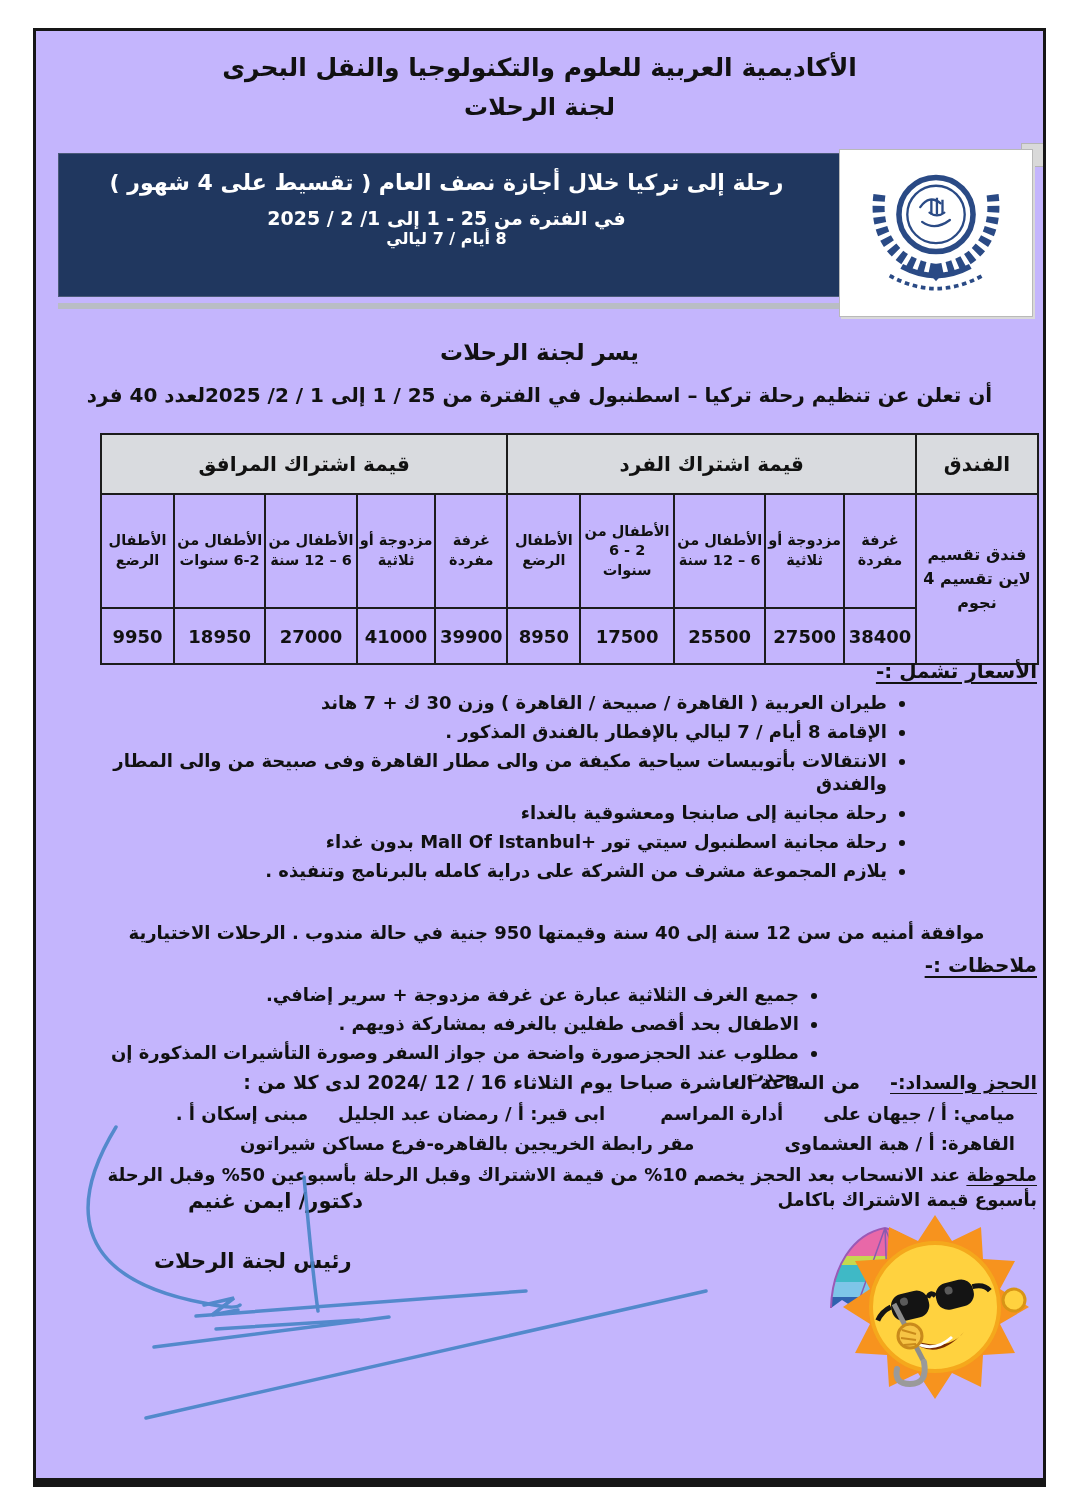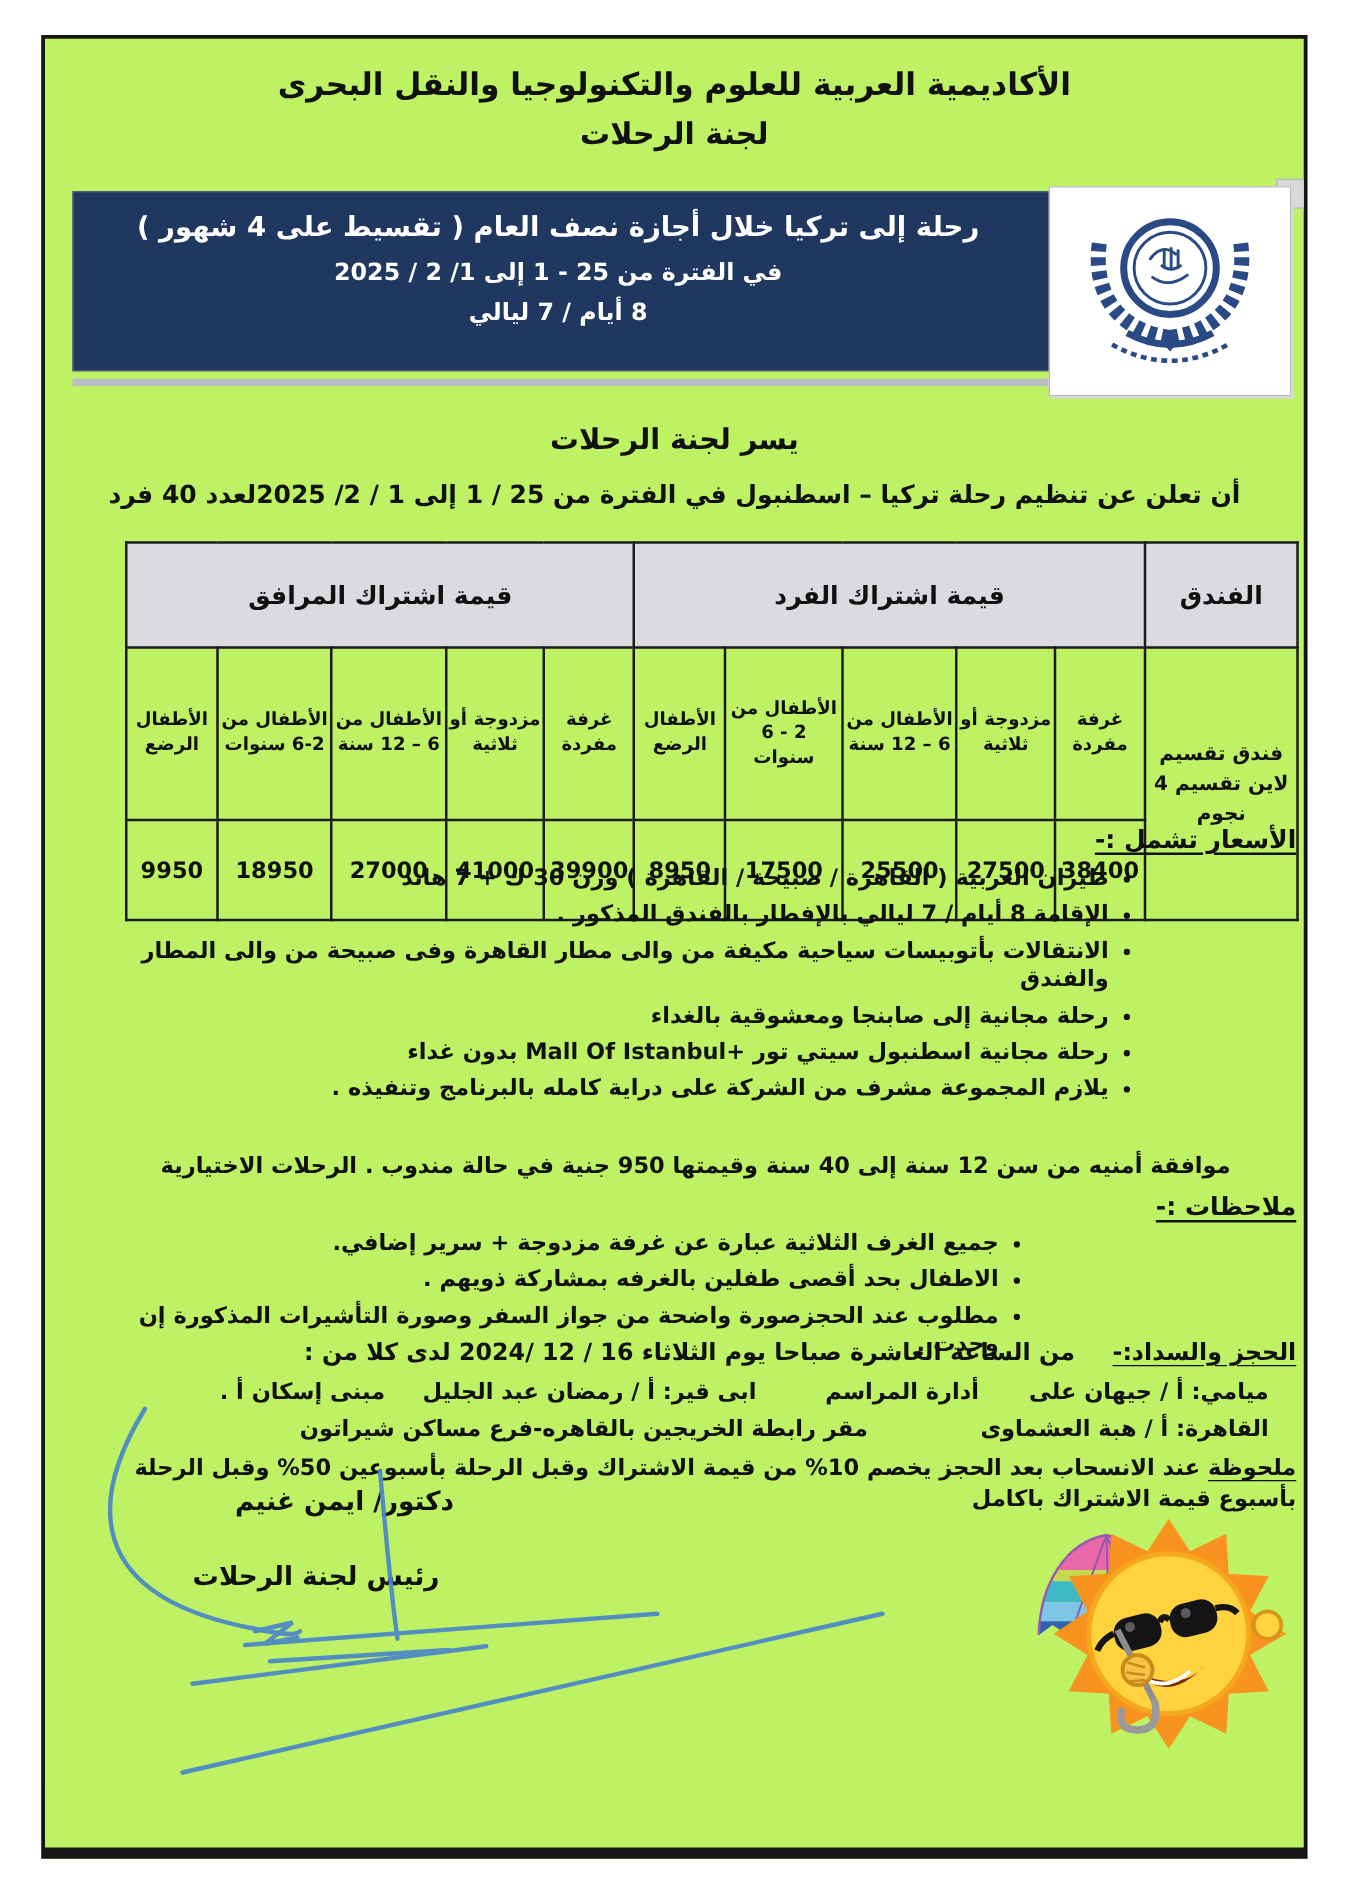--- a/index.html
+++ b/index.html
@@ -1,33 +1,33 @@
 <!DOCTYPE html>
 <html lang="ar" dir="rtl"><head>
 <meta charset="utf-8">
 <style>
   html,body{margin:0;padding:0;background:#ffffff;}
   body{width:1080px;height:1511px;position:relative;font-family:"DejaVu Sans",sans-serif;font-weight:700;color:#111;overflow:hidden;}
-  .sheet{position:absolute;left:33px;top:28px;width:1007px;height:1447px;border:3px solid #161616;border-bottom-width:9px;background:#bef264;overflow:hidden;}
+  .sheet{position:absolute;left:33px;top:28px;width:1007px;height:1447px;border:3px solid #161616;border-bottom-width:9px;background:#c4b5fd;overflow:hidden;}
   .abs{position:absolute;}
   .center{text-align:center;}
   .org-title{top:22px;left:0;right:0;font-size:25px;letter-spacing:0;}
   .committee{top:62px;left:0;right:0;font-size:24px;}
   .banner{top:122px;left:22px;width:965px;height:142px;background:#20375f;border:1px solid #4a5a78;}
   .banner-notch{top:112px;left:985px;width:26px;height:22px;background:#d9d9d9;border:1px solid #b5b5b5;}
   .banner-shadow{top:272px;left:22px;width:965px;height:6px;background:#b9bdc4;}
   .banner-text{position:absolute;left:0;width:775px;top:16px;text-align:center;color:#fff;}
   .banner-l1{font-size:22px;}
   .banner-l2{font-size:19px;margin-top:12px;}
-  .banner-l3{font-size:19px;margin-top:10px;}
+  .banner-l3{font-size:16px;}
   .logo-box{top:118px;left:803px;width:192px;height:166px;background:#fff;border:1px solid #b9b9b9;box-shadow:2px 2px 0 #d9d9d9;display:flex;align-items:center;justify-content:center;z-index:5;}
   .intro1{top:308px;left:0;right:0;font-size:23px;}
   .intro2{top:352px;left:0;right:0;font-size:20px;}
   table.prices{position:absolute;top:402px;right:4px;left:64px;border-collapse:collapse;table-layout:fixed;}
-  table.prices td{border:2px solid #1c1c1c;text-align:center;vertical-align:middle;padding:14px 1px;}
+  table.prices td{border:2px solid #1c1c1c;text-align:center;vertical-align:middle;padding:2px 1px;}
   .g-head{background:#d9dbdf;font-size:20px;height:54px;}
   .col-label{font-size:14.5px;height:108px;line-height:1.35;}
   .val{font-size:18px;height:50px;}
   .hotel-name{font-size:16px;line-height:1.5;}
   .section{left:40px;right:6px;}
   .sec-head{font-size:20px;text-decoration:underline;text-underline-offset:4px;}
   ul.blist{margin:0;padding:0;list-style:disc;}
   ul.inc{padding-right:150px;}
   ul.nts{padding-right:238px;}
   ul.blist li{font-size:18px;line-height:1.32;margin-bottom:5px;text-align:right;}

